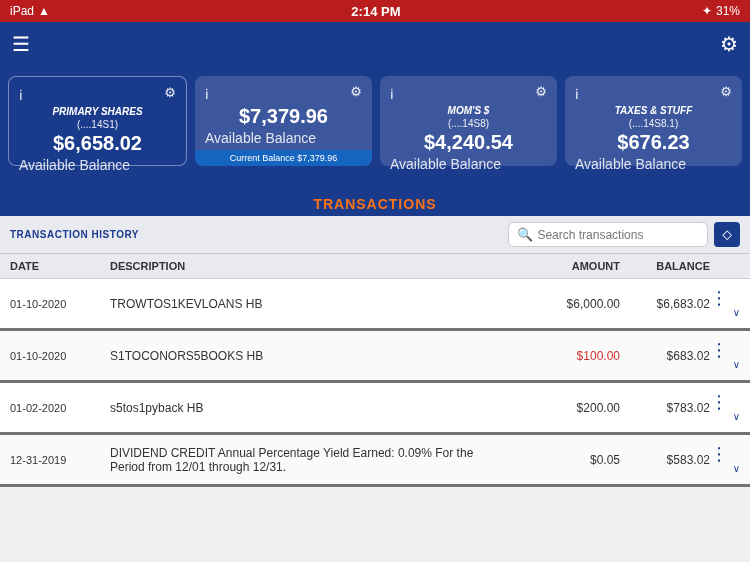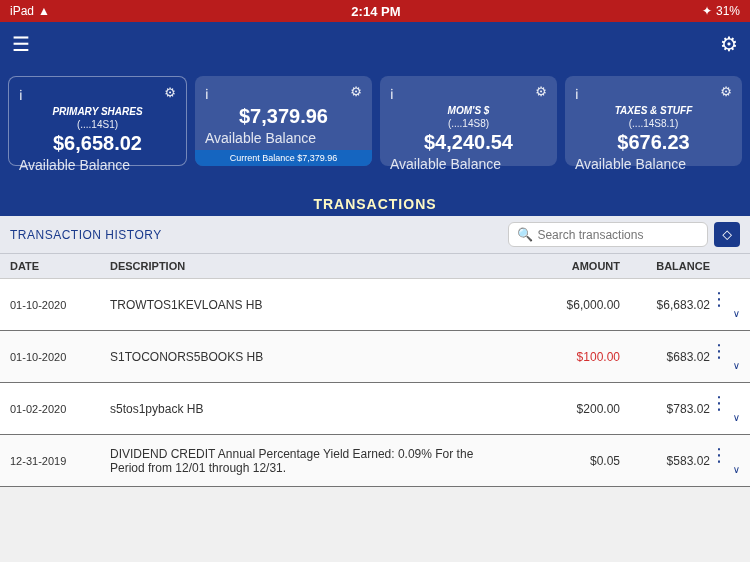--- a/index.html
+++ b/index.html
@@ -72,40 +72,40 @@
       font-size: 9px;
       text-align: center;
     }
     .account-card.active .current-balance-bar {
       background: rgba(255,255,255,0.2);
     }
 
     
     #transactions-header {
       background: #1a3a8c;
-      color: #fef9c3;
+      color: #f97316;
       text-align: center;
       padding: 20px;
       font-size: 14px;
       font-weight: 700;
       letter-spacing: 1px;
       height: 36px;
     }
 
     
     #transaction-history-bar {
       background: #e8eaf0;
       display: flex;
       align-items: center;
       justify-content: space-between;
       padding: 6px 10px;
       border-bottom: 1px solid #c5c8d0;
       height: 38px;
     }
-    .history-label { color: #1a3a8c; font-size: 12px; font-weight: 400; letter-spacing: 0.5px; }
+    .history-label { color: #1a3a8c; font-size: 10px; font-weight: 700; letter-spacing: 0.5px; }
     .search-area { display: flex; align-items: center; gap: 6px; }
     .search-box {
       display: flex;
       align-items: center;
       background: white;
       border: 1px solid #ccc;
       border-radius: 6px;
       padding: 4px 8px;
       gap: 4px;
       width: 200px;
@@ -138,21 +138,21 @@
     }
     .col-header { font-size: 11px; font-weight: 700; color: #333; }
     .col-right { text-align: right; }
 
     
     #transactions-list { background: white; overflow: hidden; }
     .transaction-row {
       display: grid;
       grid-template-columns: 100px 1fr 100px 90px 30px;
       padding: 10px 10px;
-      border-bottom: 1px solid #737373;
+      border-bottom: 3px solid #737373;
       align-items: center;
       background: white;
       min-height: 52px;
     }
     .transaction-row:nth-child(even) { background: #fafafa; }
     .tx-date { font-size: 11px; color: #333; }
     .tx-desc { font-size: 12px; color: #333; padding-right: 10px; }
     .tx-amount { font-size: 12px; text-align: right; color: #333; }
     .tx-amount.negative { color: #d32f2f; }
     .tx-balance { font-size: 12px; text-align: right; color: #333; }

